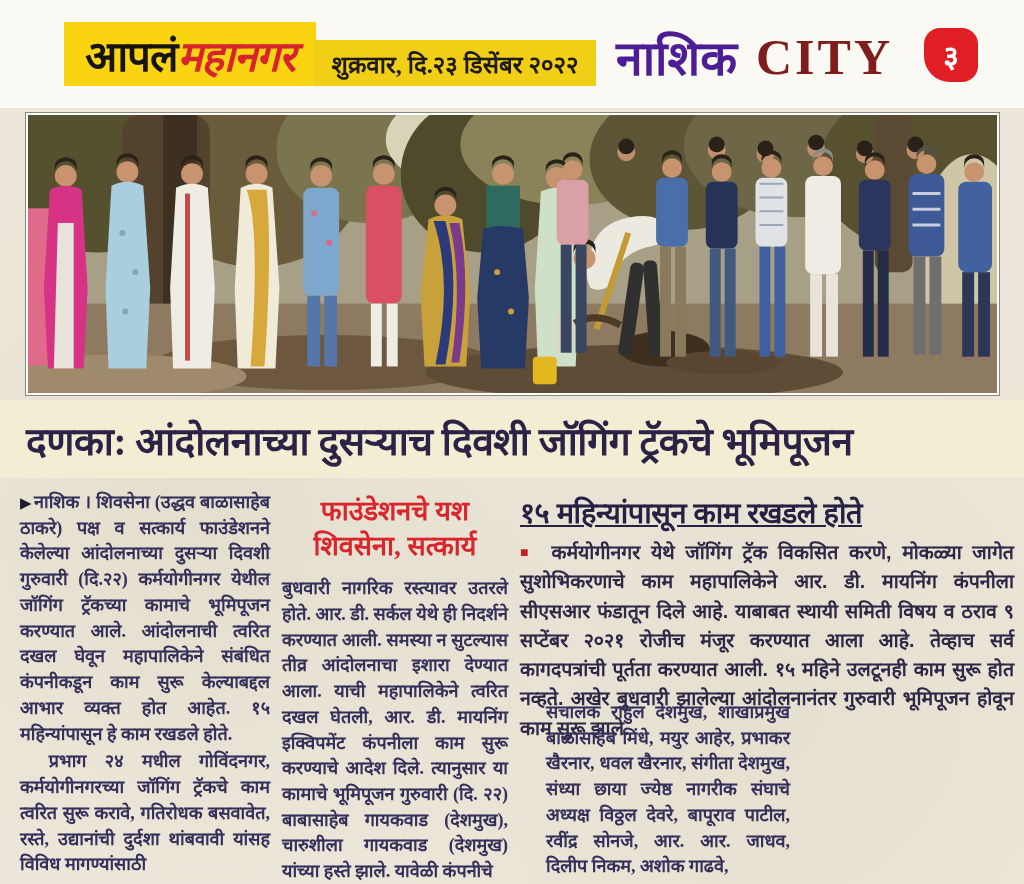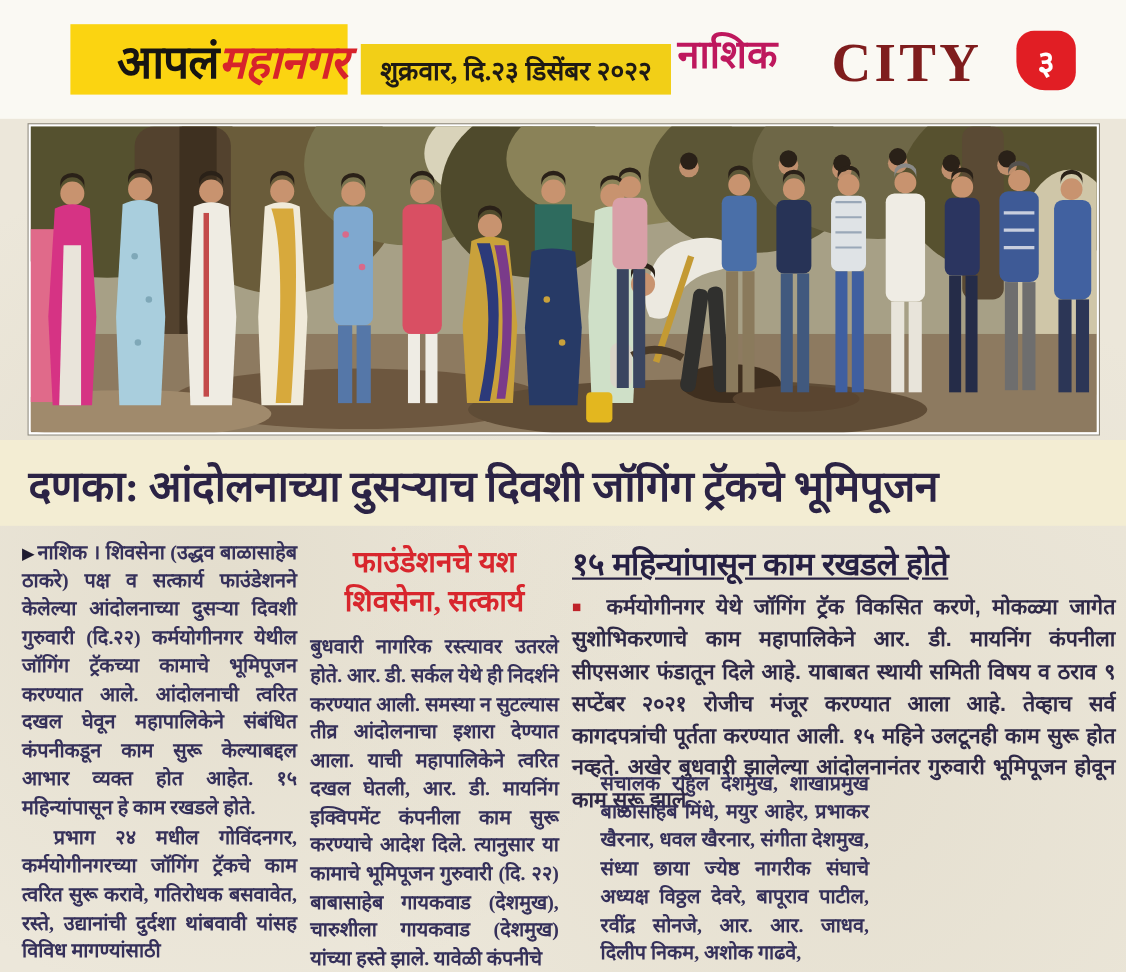--- a/index.html
+++ b/index.html
@@ -9,30 +9,30 @@
     background:
       radial-gradient(circle at 20% 60%, rgba(190,180,150,.18), transparent 40%),
       radial-gradient(circle at 75% 80%, rgba(190,180,150,.15), transparent 45%),
       #ece7da;
     overflow:hidden; color:#35305a;
   }
   
   .masthead { position:absolute; top:0; left:0; width:1024px; height:108px; background:#faf9f3; }
   .logo-box {
     position:absolute; left:64px; top:22px; width:252px; height:64px; background:#fbd411;
-    display:flex; align-items:center; justify-content:flex-end; white-space:nowrap;
+    display:flex; align-items:center; justify-content:center; white-space:nowrap;
   }
   .logo-black { font-size:42px; font-weight:900; color:#161412; letter-spacing:-1px; }
   .logo-red   { font-size:42px; font-weight:900; color:#d7232b; font-style:italic; letter-spacing:-1px; }
   .date-box {
-    position:absolute; left:328px; top:40px; width:282px; height:46px; background:#f2cf17;
+    position:absolute; left:314px; top:40px; width:282px; height:46px; background:#f2cf17;
     display:flex; align-items:center; justify-content:center;
     font-size:24px; font-weight:800; color:#1e1a15; white-space:nowrap;
   }
-  .city-mr { position:absolute; left:616px; top:24px; font-size:36px; font-weight:900; color:#be185d; }
+  .city-mr { position:absolute; left:616px; top:24px; font-size:48px; font-weight:900; color:#4c1d95; }
   .city-en { position:absolute; left:756px; top:28px; font-size:50px; font-weight:900; color:#7f1d1d; letter-spacing:3px; }
   .page-badge {
     position:absolute; left:924px; top:28px; width:54px; height:54px; background:#e11e24;
     border-radius:16px 16px 16px 26px; color:#fff; font-size:30px; font-weight:900;
     display:flex; align-items:center; justify-content:center;
   }
   
   .photo-frame {
     position:absolute; left:25px; top:112px; width:975px; height:284px;
     background:#fff; border:1px solid #8d8778; padding:2px;

